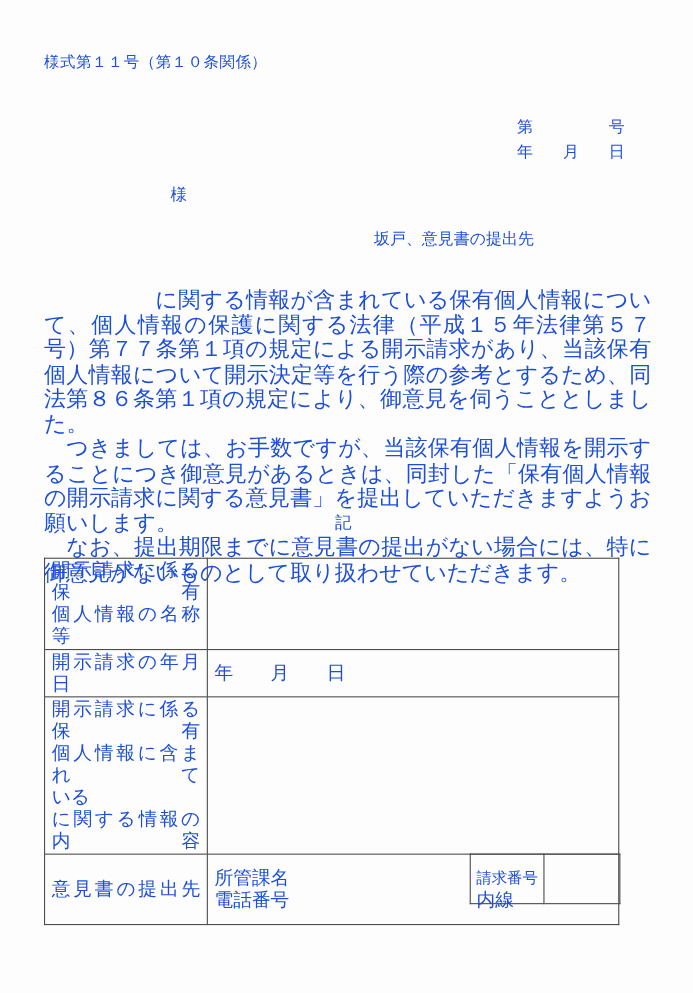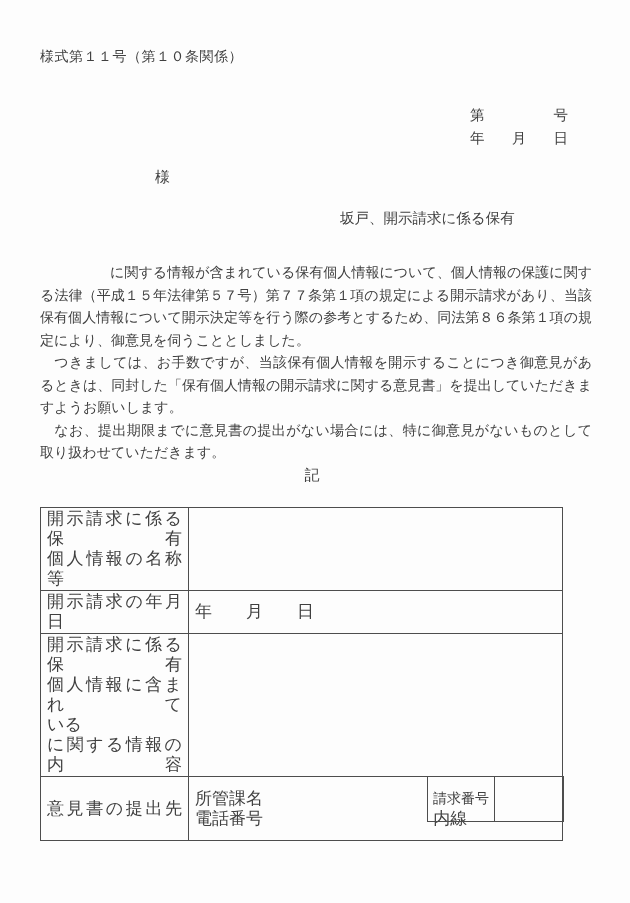--- a/index.html
+++ b/index.html
@@ -3,21 +3,21 @@
 <meta charset="utf-8">
 <style>
   * { box-sizing: border-box; }
   html, body { margin: 0; padding: 0; background: #e8e8e8; }
   .page {
     position: relative;
     width: 630px;
     height: 903px;
     margin: 0 auto;
     background: #fdfdfd;
-    color: #404040;
+    color: #1d4ed8;
     font-family: "Liberation Serif", "DejaVu Serif", serif;
     overflow: hidden;
   }
   .form-number {
     position: absolute; left: 40px; top: 48px;
     font-size: 14px; letter-spacing: 0.5px;
   }
   .doc-title {
     position: absolute; left: 0; right: 6px; top: 74px;
     text-align: center; font-size: 14.5px; font-weight: normal; margin: 0;
@@ -37,21 +37,21 @@
   }
   .sender-line2 { position: relative; padding-left: 12px; }
   .seal {
     position: absolute; right: 13px; top: 3px;
     width: 17px; height: 17px;
     border: 1px solid #444; border-radius: 50%;
     font-size: 10px; line-height: 16px; text-align: center;
   }
   .body-text {
     position: absolute; left: 40px; top: 262px; width: 552px;
-    font-size: 14px; line-height: 22.5px;
+    font-size: 20px; line-height: 22.5px;
     text-align: justify;
   }
   .body-text p { margin: 0; white-space: pre-wrap; }
   .record-marker {
     position: absolute; left: 0; right: 6px; top: 466px;
     text-align: center; font-size: 15px;
   }
   table.main {
     position: absolute; left: 40px; top: 507px;
     width: 523px; border-collapse: collapse; table-layout: fixed;
@@ -92,21 +92,21 @@
 
   <div class="date-line">
     <span>年</span>
     <span>月</span>
     <span>日</span>
   </div>
 
   <div class="recipient">様</div>
 
   <div class="sender">
-    <div>坂戸、開示請求に係る保有</div>
+    <div>坂戸、意見書の提出先</div>
   </div>
 
   <div class="body-text">
     <p>　　　　　に関する情報が含まれている保有個人情報について、個人情報の保護に関する法律（平成１５年法律第５７号）第７７条第１項の規定による開示請求があり、当該保有個人情報について開示決定等を行う際の参考とするため、同法第８６条第１項の規定により、御意見を伺うこととしました。</p>
     <p>　つきましては、お手数ですが、当該保有個人情報を開示することにつき御意見があるときは、同封した「保有個人情報の開示請求に関する意見書」を提出していただきますようお願いします。</p>
     <p>　なお、提出期限までに意見書の提出がない場合には、特に御意見がないものとして取り扱わせていただきます。</p>
   </div>
 
   <div class="record-marker">記</div>
 

